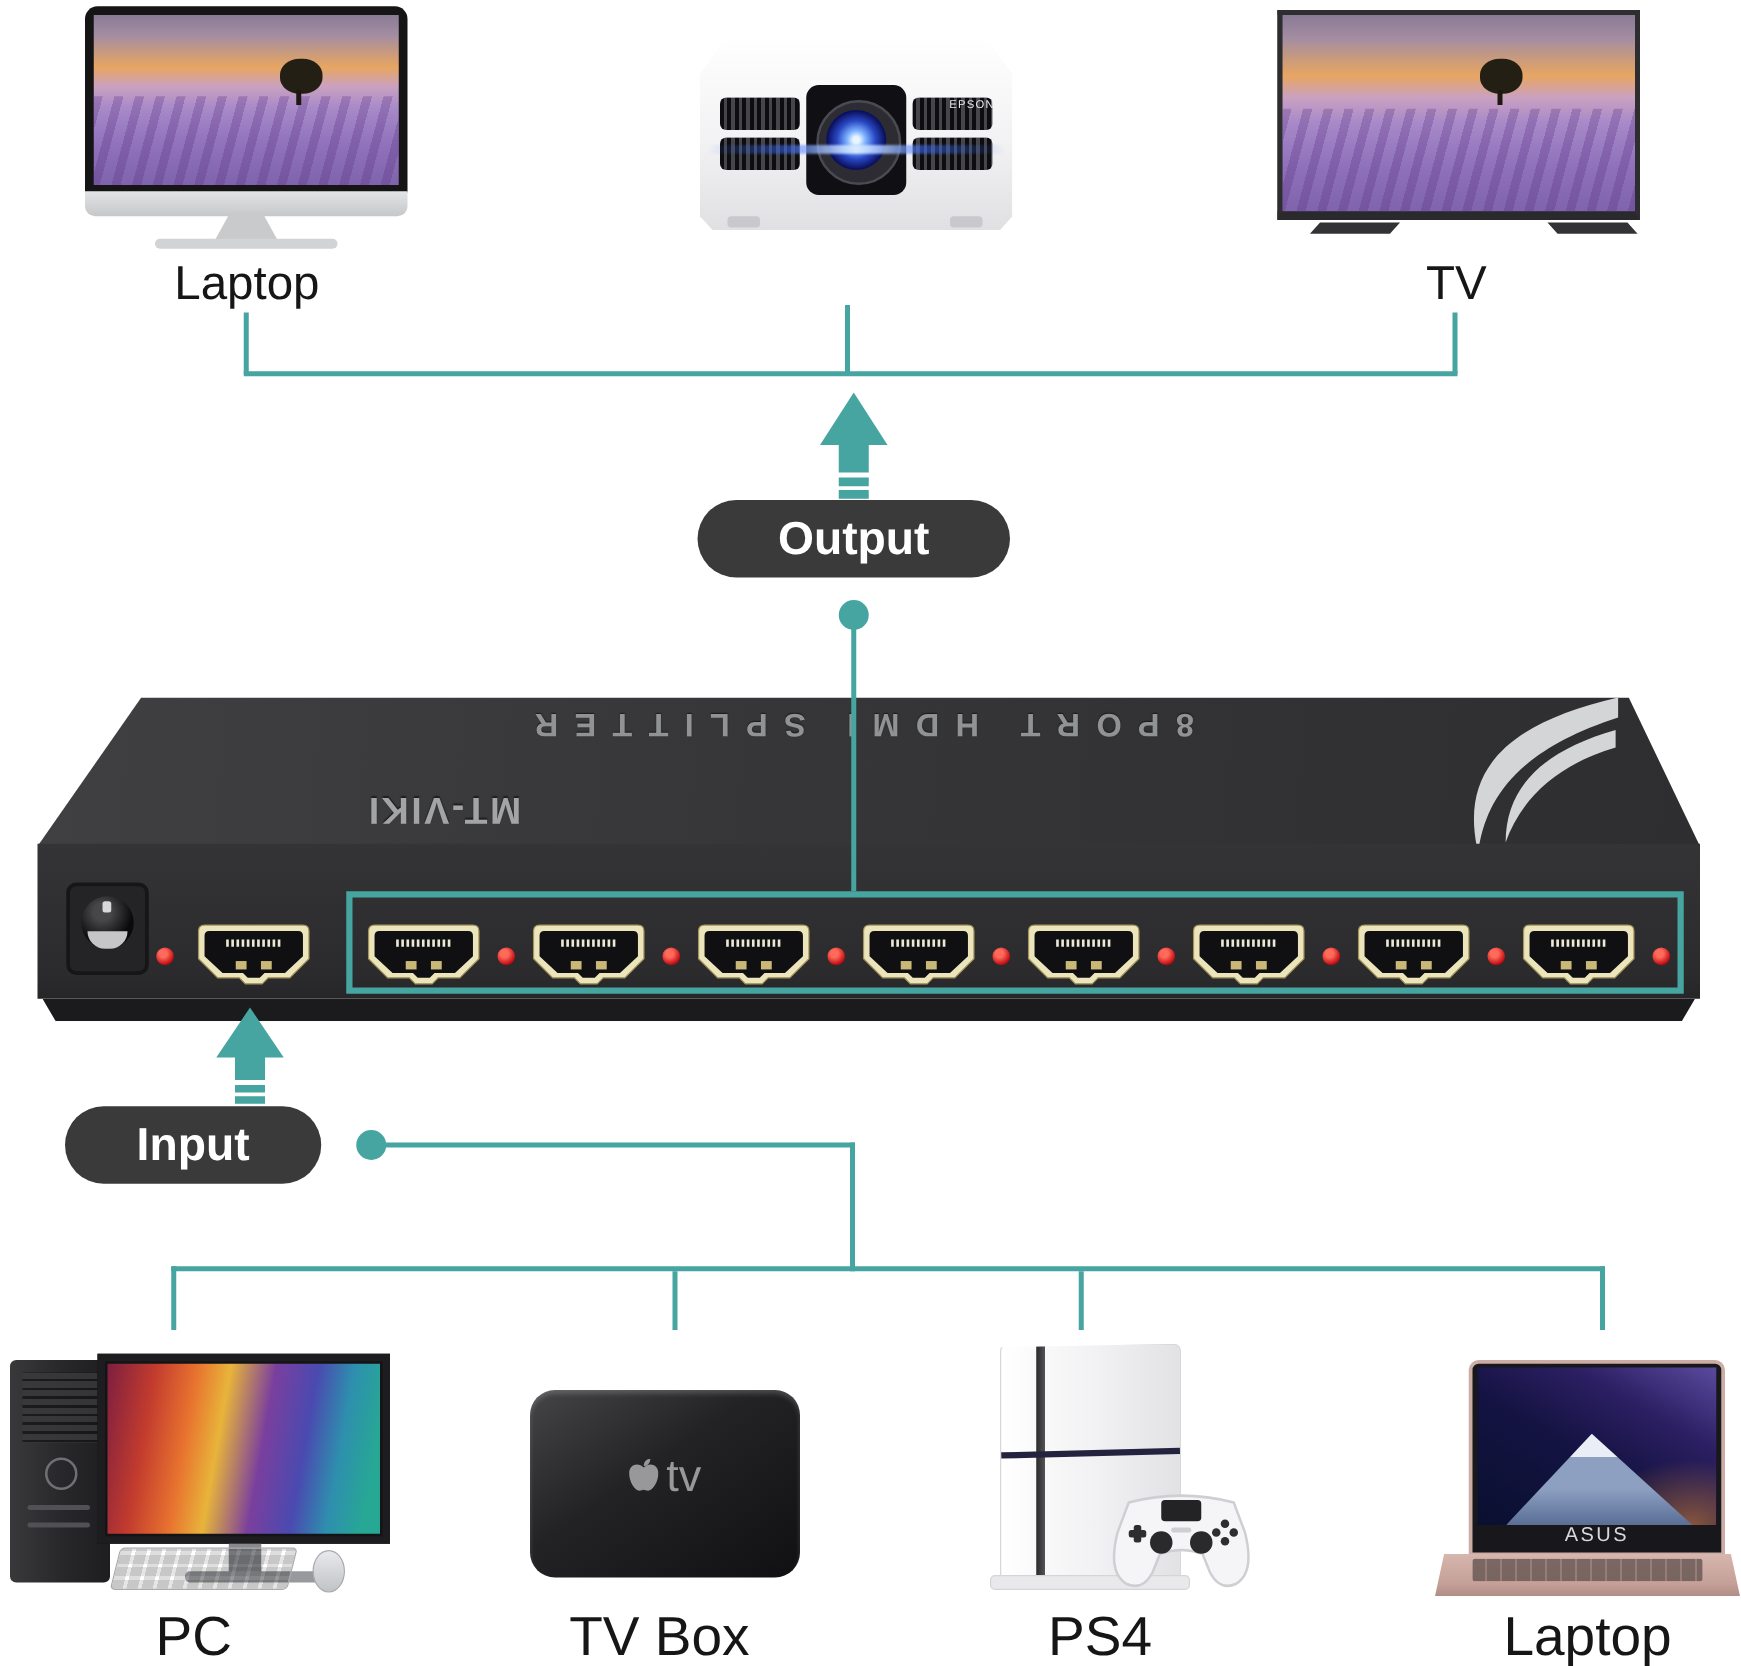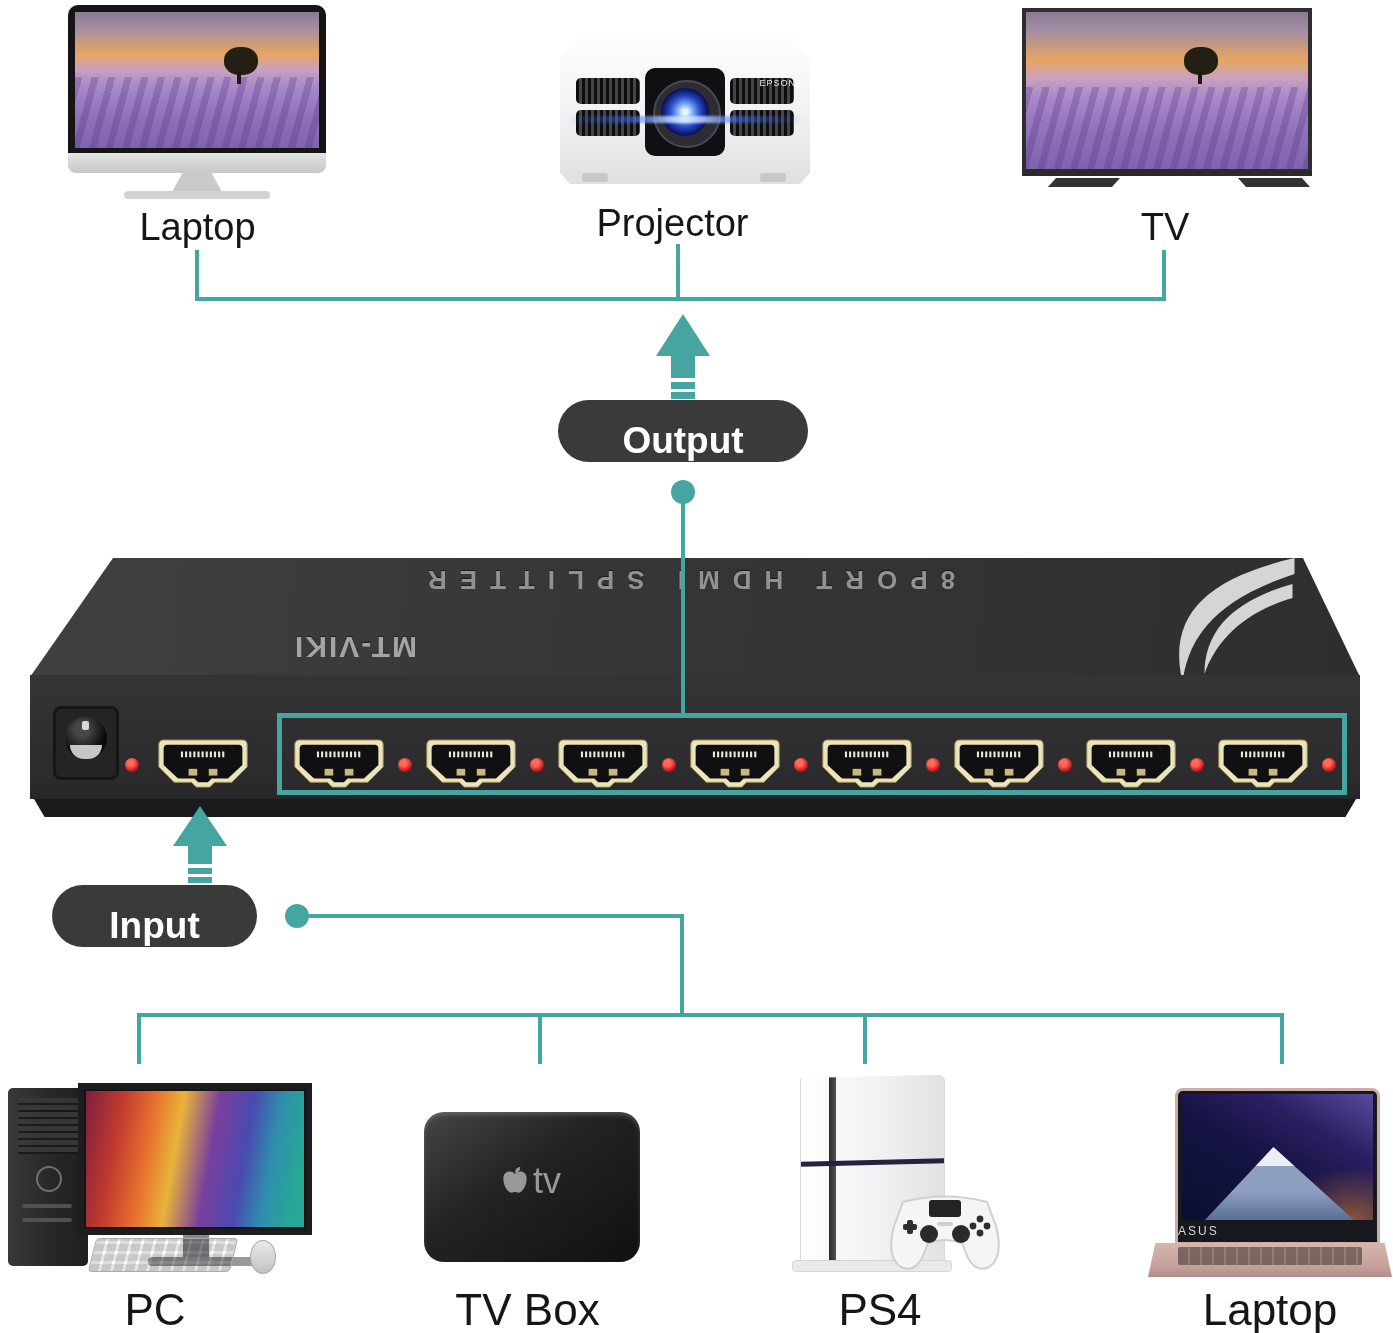--- a/index.html
+++ b/index.html
@@ -6,21 +6,21 @@
   .canvas{position:relative;width:1393px;height:1333px;background:#fff;overflow:hidden;
           font-family:"Liberation Sans",sans-serif;}
   
   .tl{position:absolute;background:#46a5a0;}
   .dot{position:absolute;width:24px;height:24px;border-radius:50%;background:#46a5a0;}
   .arrow-head{position:absolute;width:0;height:0;border-left:27px solid transparent;
               border-right:27px solid transparent;border-bottom:42px solid #46a5a0;}
   .arrow-shaft{position:absolute;width:24px;background:#46a5a0;}
   .arrow-dash{position:absolute;width:24px;height:7px;background:#46a5a0;}
   
-  .pill{position:absolute;display:flex;align-items:flex-end;justify-content:center;
+  .pill{position:absolute;display:flex;align-items:center;justify-content:center;
         background:#3a3a3a;color:#fff;border-radius:999px;font-weight:bold;font-size:37px;}
   
   .dev-label{position:absolute;text-align:center;color:#161616;font-size:38px;}
   .dev-label.big{font-size:44px;}
   
   .lavender{background:linear-gradient(180deg,#8a7a95 0%,#a48da2 12%,#c89a7e 22%,#e7a662 31%,
             #caa1c0 42%,#a98bc9 54%,#9a7cc2 66%,#8d6fb8 80%,#7f63ad 100%);}
   .rows{position:absolute;left:0;right:0;bottom:0;height:52%;
         background:repeating-linear-gradient(105deg,rgba(90,50,130,.30) 0 7px,rgba(255,255,255,0) 7px 16px);}
   .tree-blob{position:absolute;width:34px;height:28px;border-radius:46%;background:#241f14;}
@@ -125,21 +125,21 @@
   
   .lap-lid{position:absolute;left:1175px;top:1088px;width:205px;height:157px;background:#17171c;
            border:3px solid #cbadа5;border:3px solid #cbada5;border-radius:8px 8px 0 0;box-sizing:border-box;}
   .lap-img{position:absolute;left:4px;top:3px;right:4px;bottom:22px;overflow:hidden;
            background:linear-gradient(210deg,#5a4a9e 0%,#2c1f63 28%,#141342 55%,#0a1030 100%);}
   .mountain{position:absolute;right:10%;bottom:0;width:78%;height:58%;
             background:linear-gradient(180deg,#e9eef7 0 26%,#8da0c2 26% 60%,#5a6e96 100%);
             clip-path:polygon(46% 0,100% 100%,0 100%);}
   .glow{position:absolute;right:0;bottom:0;width:55%;height:45%;
         background:radial-gradient(ellipse at 80% 100%,rgba(232,140,60,.55) 0%,rgba(232,140,60,0) 65%);}
-  .lap-brand{position:absolute;left:0;right:0;bottom:4px;text-align:left;font-size:12px;
+  .lap-brand{position:absolute;left:0;right:0;bottom:4px;text-align:center;font-size:16px;
              letter-spacing:2px;color:#d8d8dc;}
   .lap-deck{position:absolute;left:1148px;top:1243px;width:244px;height:34px;
             background:linear-gradient(180deg,#d6b6ad 0%,#c4a099 70%,#b08d86 100%);
             clip-path:polygon(3% 0,97% 0,100% 100%,0 100%);}
   .lap-keys{position:absolute;left:30px;top:4px;width:184px;height:18px;border-radius:2px;
             background:repeating-linear-gradient(90deg,#6b5a56 0 10px,#8d7670 10px 12px),
                        repeating-linear-gradient(0deg,#6b5a56 0 7px,#8d7670 7px 9px);opacity:.85;}
   svg{display:block;}
 </style>
 </head>
@@ -181,21 +181,20 @@
     <div class="proj-brand">EPSON</div>
     <div class="lens-box">
       <div class="lens-ring">
         <div class="lens-glass"></div>
       </div>
     </div>
     <div class="flare"></div>
     <div class="proj-foot" style="left:22px;top:145px;"></div>
     <div class="proj-foot" style="left:200px;top:145px;"></div>
   </div>
-  <div class="dev-label" style="left:560px;top:202px;width:225px;">Projector</div>
 
   <div>
     <div class="tv-screen">
       <div class="tv-img lavender">
         <div class="rows"></div>
         <div class="tree-blob" style="left:56%;top:22%;"></div>
         <div class="tree-trunk" style="left:61%;top:38%;"></div>
       </div>
     </div>
     <div class="tv-foot" style="left:1052px;top:178px;transform:skewX(-42deg);"></div>

